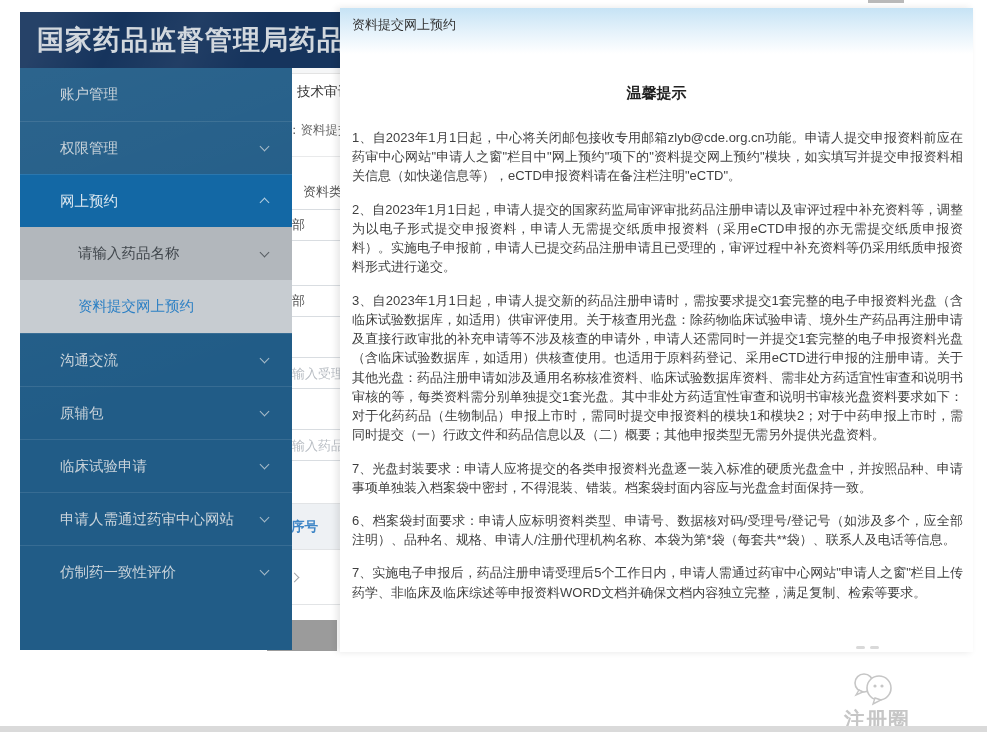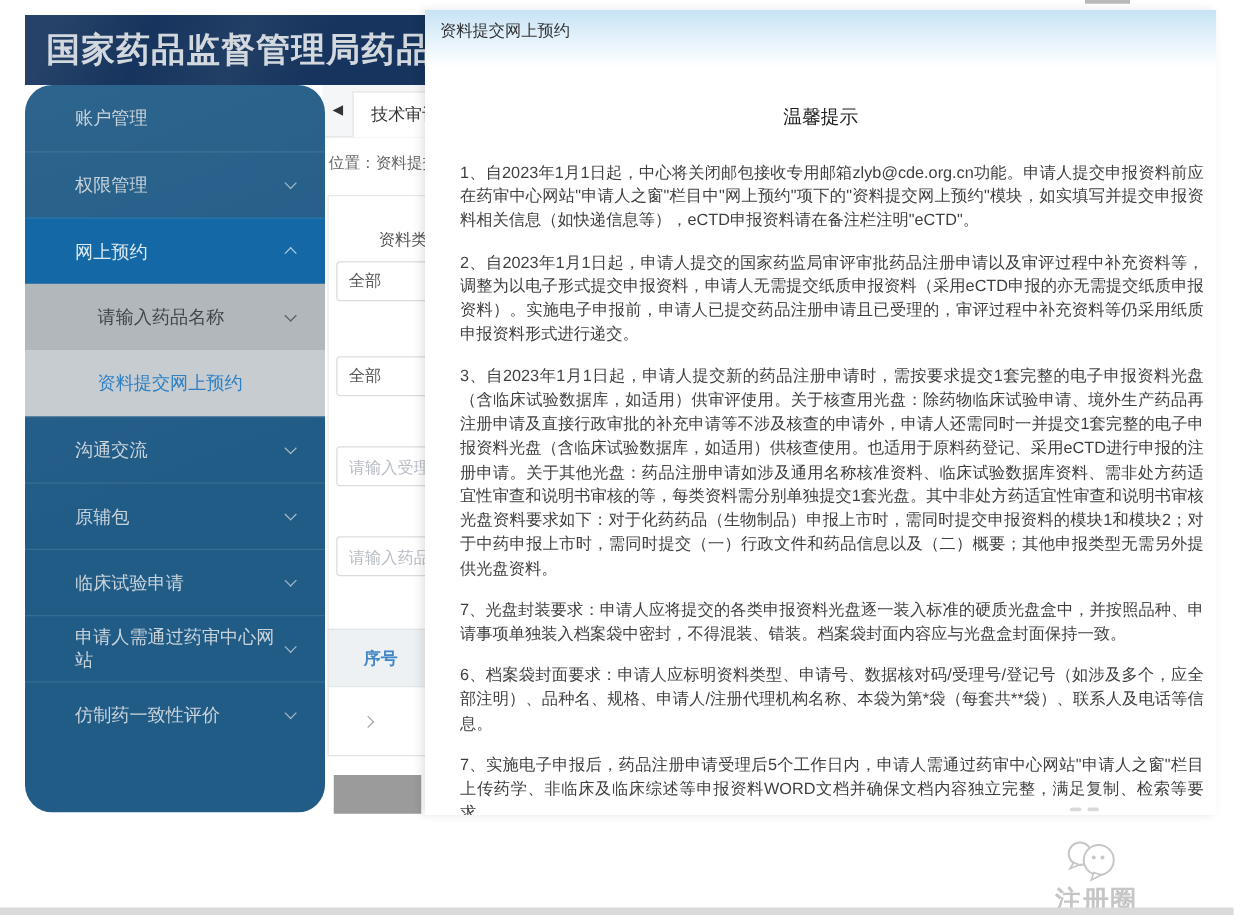--- a/index.html
+++ b/index.html
@@ -15,24 +15,24 @@
                      rgba(255,255,255,0.05) 52%, transparent 72%);
     overflow:hidden; z-index:2;
   }
   .app-header .title {
     padding-left:17px; line-height:56px; font-size:27px; font-weight:bold;
     color:#d2d8de; letter-spacing:1px; white-space:nowrap;
   }
 
   
   .sidebar {
-    position:absolute; left:20px; top:68px; width:240px; height:582px;
+    position:absolute; left:20px; top:68px; width:272px; height:582px;
     background:#215c87;
     background-image:linear-gradient(160deg, rgba(255,255,255,0.05), transparent 55%);
-    overflow:hidden; z-index:2;border-radius:22px;
+    overflow:hidden; z-index:2;
   }
   .side-item {
     height:53px; display:flex; align-items:center; justify-content:space-between;
     padding:0 24px 0 40px; font-size:14.5px; color:#c9d3da; cursor:pointer;
     border-top:1px solid rgba(255,255,255,0.10);
   }
   .side-item:first-child { border-top:none; }
   .side-item.expanded { background:#1368a5; color:#dde9f1;align-items:center; }
   .side-item.sub1 { background:#b2b7bc; color:#40464c; padding-left:58px; border-top:none; }
   .side-item.sub2 { background:#c7ccd1; color:#2e80c4; padding-left:58px; border-top:none; }
@@ -72,24 +72,24 @@
   .mini-row { height:55px; background:#fff; border:1px solid #e2e4e6; border-top:none;
               display:flex; align-items:center; padding-left:28px; color:#8a8f94; }
   .gray-block { position:absolute; left:9px; top:552px; width:70px; height:31px; background:#9b9b9b; }
 
   
   .modal { position:absolute; left:340px; top:8px; width:633px; height:644px;
            background:#fff; z-index:5; box-shadow:-3px 0 7px rgba(0,0,0,0.10); overflow:hidden; }
   .modal-head { height:46px;
     background:linear-gradient(180deg,#c6e3f5 0%,#e7f3fb 55%,#ffffff 100%); }
   .modal-head .mtitle { padding:8px 0 0 12px; font-size:13px; color:#333; }
-  .notice-title { margin-top:30px; text-align:center; font-size:15px; font-weight:normal; color:#222; }
+  .notice-title { margin-top:30px; text-align:center; font-size:15px; font-weight:bold; color:#222; }
   .notice-body { margin-top:25px; padding:0 10px 0 12px; }
   .notice-body p { font-size:13px; line-height:1.48; color:#3f3f3f; text-align:justify;
-                   margin-bottom:14px; word-break:break-all;margin-left:16px; }
+                   margin-bottom:14px; word-break:break-all; }
 
   
   .top-frag { position:absolute; left:868px; top:0; width:36px; height:3px; background:#b9b9b9; z-index:6; }
   .dash { position:absolute; width:9px; height:3px; background:#d9d9d9; border-radius:2px; z-index:6; }
   .dash.d1 { left:856px; top:646px; }
   .dash.d2 { left:870px; top:646px; }
   .watermark { position:absolute; left:838px; top:668px; display:flex; align-items:center; z-index:6;flex-direction:column; }
   .watermark .wm-text { font-size:21px; font-weight:bold; color:#c6c6c6; margin-left:6px; letter-spacing:1px; }
   .bottom-bar { position:absolute; left:0; top:726px; width:987px; height:6px; background:#dadada; z-index:6; }
 </style>

